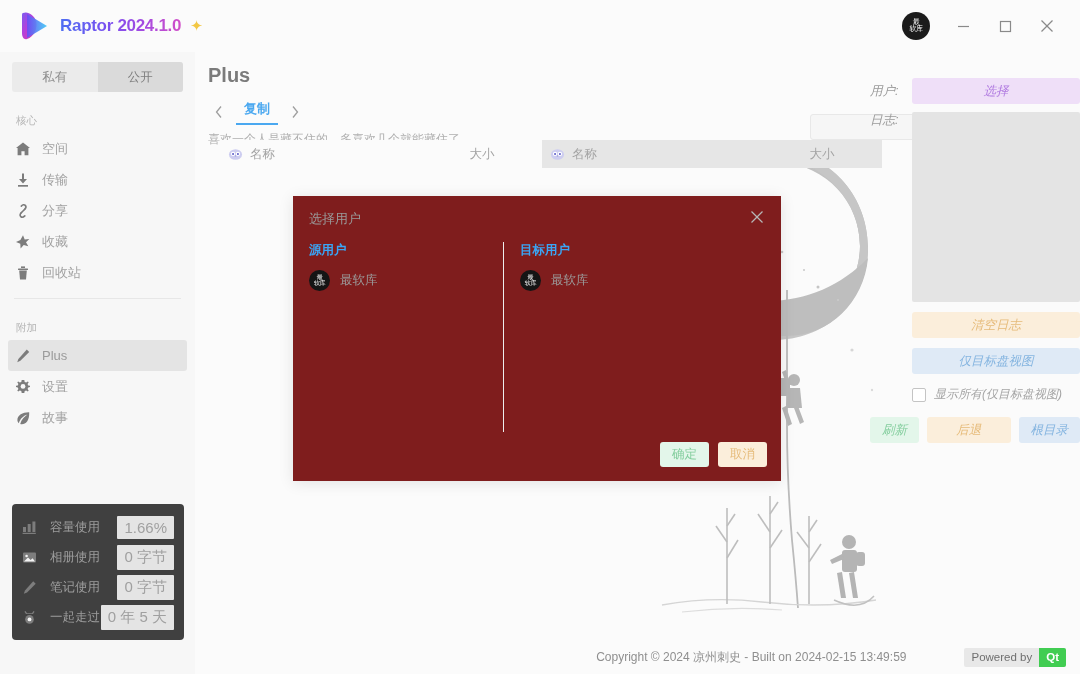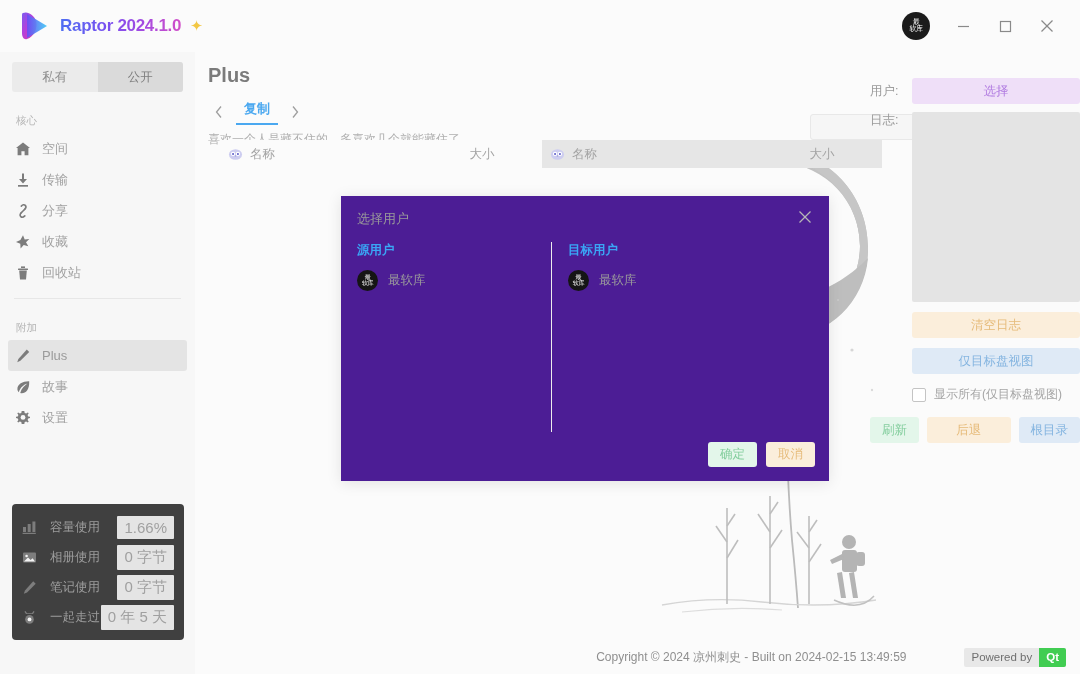--- a/index.html
+++ b/index.html
@@ -208,23 +208,22 @@
     background:#e8e8e8; border-radius:2px; overflow:hidden; height: 19px;
   }
   #qtbadge .pb { padding: 0 7px; font-size:11.5px; color:#6f6f6f; }
   #qtbadge .qt { background:#41cd52; color:#fff; padding: 0 7px; height:19px;
                  display:flex; align-items:center; font-size:11.5px; font-weight:bold; }
 
   
   #dialog {
     position:absolute; left: 293px; top: 196px;
     width: 488px; height: 285px;
-    background:#4c1d95;
+    background:#7f1d1d;
     box-shadow: 0 2px 14px rgba(0,0,0,.10);
-    margin-left: 48px;
   }
   #dlg-title { position:absolute; left: 16px; top: 14px; font-size:13px; color:#9a9a9a; }
   #dlg-close { position:absolute; right: 13px; top: 10px; width:22px; height:22px;
                display:flex; align-items:center; justify-content:center; color:#b6b6b6; }
   .dlg-cols { position:absolute; left: 0; top: 46px; width: 420px; height: 190px; display:flex; }
   .dlg-col { width: 244px; padding: 0 16px; }
   .dlg-col.right { border-left: 1px solid #ededed; }
   .dlg-colhead { font-size: 12.5px; font-weight:bold; color:#3aa5f5; margin-bottom: 8px; }
   .user-row { display:flex; align-items:center; height: 26px; }
   .avatar-md {
@@ -360,34 +359,34 @@
         <svg width="16" height="16" viewBox="0 0 16 16" fill="currentColor">
             <path d="M11.8 1.6 L14.2 4 L5.4 12.8 L2.2 14.2 L3.4 11 Z"></path>
           </svg>
       </span>
       <span class="nav-label">Plus</span>
     </div>
 
     <div class="nav-item">
       <span class="nav-ico">
         <svg width="16" height="16" viewBox="0 0 16 16" fill="currentColor">
-            <path d="M14.2 2.2 C8 2 2.4 5 2.4 10 C2.4 11.3 3 12.4 3.8 13.2 C5.2 8.6 9 5.6 12.4 4.6 C9.6 6.6 6.4 9.4 5.2 14 C9.6 15.2 14.6 11.8 14.2 2.2 Z"></path>
-          </svg>
-      </span>
-      <span class="nav-label">故事</span>
-    </div>
-
-    <div class="nav-item">
-      <span class="nav-ico">
-        <svg width="16" height="16" viewBox="0 0 16 16" fill="currentColor">
           <path d="M8 1 L9.3 1 L9.7 2.9 L11.2 3.5 L12.8 2.4 L13.7 3.3 L12.6 4.9 L13.2 6.4 L15 6.8 L15 8.1 L13.2 8.5 L12.6 10 L13.7 11.6 L12.8 12.5 L11.2 11.4 L9.7 12 L9.3 13.9 L8 13.9 L6.7 13.9 L6.3 12 L4.8 11.4 L3.2 12.5 L2.3 11.6 L3.4 10 L2.8 8.5 L1 8.1 L1 6.8 L2.8 6.4 L3.4 4.9 L2.3 3.3 L3.2 2.4 L4.8 3.5 L6.3 2.9 L6.7 1 Z"></path>
           <circle cx="8" cy="7.45" r="2.4" fill="#f7f7f7"></circle>
         </svg>
       </span>
       <span class="nav-label">设置</span>
+    </div>
+
+    <div class="nav-item">
+      <span class="nav-ico">
+        <svg width="16" height="16" viewBox="0 0 16 16" fill="currentColor">
+            <path d="M14.2 2.2 C8 2 2.4 5 2.4 10 C2.4 11.3 3 12.4 3.8 13.2 C5.2 8.6 9 5.6 12.4 4.6 C9.6 6.6 6.4 9.4 5.2 14 C9.6 15.2 14.6 11.8 14.2 2.2 Z"></path>
+          </svg>
+      </span>
+      <span class="nav-label">故事</span>
     </div>
 
     <div id="stats">
       <div class="stat-row">
         <span class="stat-ico">
           <svg width="15" height="15" viewBox="0 0 15 15" fill="currentColor">
               <rect x="1" y="7" width="3" height="5"></rect>
               <rect x="5.7" y="4" width="3" height="8"></rect>
               <rect x="10.4" y="1.5" width="3" height="10.5"></rect>
               <rect x="0.6" y="12.8" width="13.2" height="1.2"></rect>
@@ -560,21 +559,21 @@
           <svg width="14" height="14" viewBox="0 0 14 14" fill="none" stroke="currentColor" stroke-width="1.3">
               <circle cx="6" cy="6" r="4.4"></circle>
               <line x1="9.3" y1="9.3" x2="12.8" y2="12.8"></line>
             </svg>
         </span>
       </div>
       <div class="topbtn btn-run">执行</div>
       <div class="topbtn btn-cancel">取消</div>
     </div>
 
-    <div id="rightpanel" style="top:26px;">
+    <div id="rightpanel" style="top:26px;font-style:italic;">
       <div class="rp-row">
         <span class="rp-label">用户:</span>
         <span class="rp-btn rp-pick">选择</span>
       </div>
 
       <div class="rp-row" id="logwrap" style="align-items:flex-start;">
         <span class="rp-label">日志:</span>
         <div id="logbox"></div>
       </div>
 

